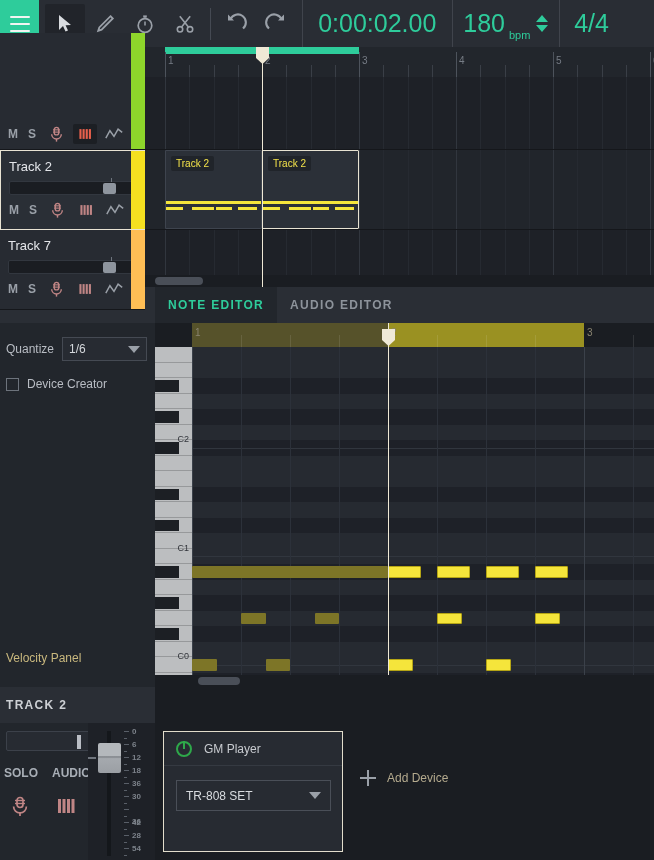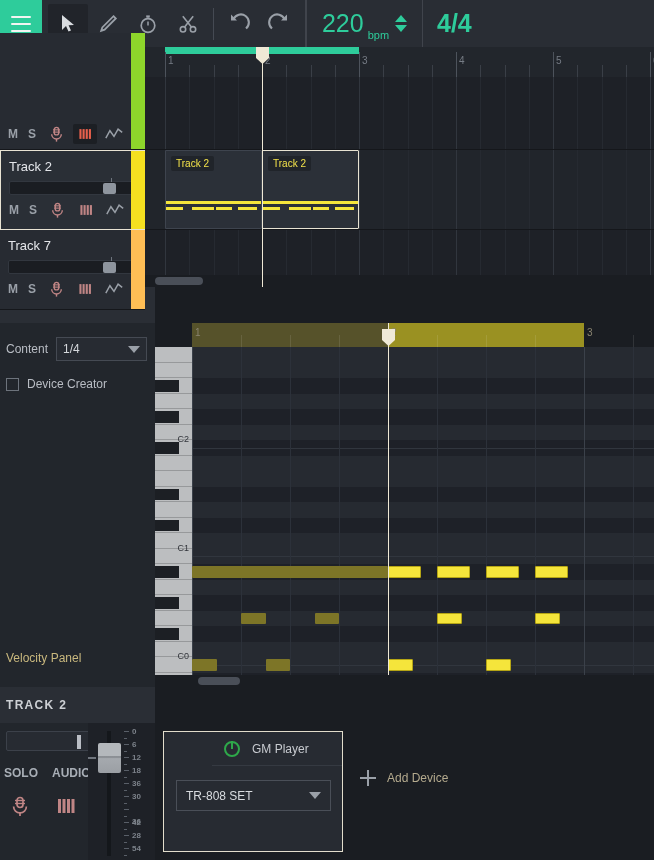--- a/index.html
+++ b/index.html
@@ -35,21 +35,21 @@
     color: #2ecc9b; font-size: 25px; letter-spacing: 0px;
     font-family: "Liberation Sans", sans-serif;
   }
   .readout.time { width: 160px; }
   .readout.tempo { width: 115px; gap: 4px; }
   .readout .bpm-unit { font-size: 11px; color: #2ecc9b; align-self: flex-end; padding-bottom: 6px; }
   .spin { display: flex; flex-direction: column; gap: 3px; margin-left: 2px; }
   .spin i { width: 0; height: 0; border-left: 6px solid transparent; border-right: 6px solid transparent; }
   .spin .up { border-bottom: 7px solid #2ecc9b; }
   .spin .dn { border-top: 7px solid #2ecc9b; }
-  .readout.sig { width: 100px; justify-content: flex-start; padding-left: 14px; overflow: hidden; font-weight: bold; }
+  .readout.sig { width: 100px; justify-content: flex-start; padding-left: 14px; overflow: hidden; }
 
   
   .arrange { position: absolute; left: 0; top: 47px; width: 654px; height: 240px; }
   .track-headers {
     position: absolute; left: 0; top: 0; width: 145px; height: 240px;
     background: #22262c; z-index: 3;
   }
   .th-spacer { height: 30px; background: #22262c; }
   .track-head { position: relative; background: #272b32; border-bottom: 1px solid #15171b; }
   .track-head.selected { background: #2a2f36; border: 1px solid #e8e3d3; border-right: none; }
@@ -169,21 +169,21 @@
   .fader-mark { position: absolute; left: 0; top: 34px; width: 8px; height: 2px; background: #6e747c; }
   .scale { position: absolute; left: 36px; top: 4px; bottom: 0; width: 30px; }
   .sc-tick { position: absolute; left: 0; width: 5px; height: 1px; background: #595f68; }
   .sc-num { position: absolute; left: 8px; font-size: 8px; font-weight: bold; color: #7d838b; }
   .device-chain { position: absolute; left: 155px; top: 0; width: 499px; height: 173px; background: #1a1d22; }
   .dc-head { height: 36px; background: #2a2e35; display: flex; align-items: center; padding-left: 6px; }
   .device {
     position: absolute; left: 8px; top: 44px; width: 180px; height: 121px;
     background: #272b32; border: 1px solid #e2ddcc;
   }
-  .dev-title { height: 34px; display: flex; align-items: center; gap: 12px; padding-left: 12px; border-bottom: 1px solid #353a42; margin-left: 48px; }
+  .dev-title { height: 34px; display: flex; align-items: center; gap: 12px; padding-left: 12px; border-bottom: 1px solid #353a42; }
   .pwr {
     width: 16px; height: 16px; border-radius: 50%; border: 2px solid #2ea84a;
     position: relative;
   }
   .pwr::after { content: ""; position: absolute; left: 5px; top: -2px; width: 2px; height: 8px; background: #2ea84a; }
   .dev-name { font-size: 12px; color: #c8cbd0; }
   .preset {
     position: absolute; left: 12px; top: 48px; width: 155px; height: 31px;
     border: 1px solid #4a4f58; background: #272b32;
     display: flex; align-items: center; justify-content: space-between; padding: 0 9px;
@@ -245,23 +245,24 @@
       </div>
       <div class="tool-btn">
         <svg width="24" height="22" viewBox="0 0 24 22">
           <path d="M5 15.5 A8 8 0 1 1 17.5 6.2" fill="none" stroke="#9aa0a8" stroke-width="2.1"></path>
           <path d="M20 1.6 L20 7.6 L14 7.6 Z" fill="#9aa0a8"></path>
         </svg>
       </div>
     </div>
 
     <div class="transport-sep"></div>
+    <div class="readout time">0:00:02.00</div>
     <div class="transport-sep"></div>
     <div class="readout tempo">
-      <span>220</span>
+      <span>180</span>
       <span class="bpm-unit">bpm</span>
       <span class="spin">
         <i class="up"></i>
         <i class="dn"></i>
       </span>
     </div>
     <div class="transport-sep"></div>
     <div class="readout sig">4/4</div>
   </div>
 
@@ -492,34 +493,38 @@
       <div class="hscroll-thumb" style="left:10px; width:48px;"></div>
     </div>
   </div>
 
   <div class="editor">
     <div class="content-editor">
       <div class="ce-head">
         <span class="panel-title">Content Editor</span>
       </div>
       <div class="ce-row">
-        <span class="ce-lbl">Content</span>
+        <span class="ce-lbl">Quantize</span>
         <div class="ce-select">
-          <span>1/4</span>
+          <span>1/6</span>
           <span class="caret"></span>
         </div>
       </div>
       <div class="ce-check">
         <span class="cbox"></span>
         <span class="ce-lbl">Device Creator</span>
       </div>
       <div class="velocity-panel">Velocity Panel</div>
     </div>
 
     <div class="note-editor">
+      <div class="ne-tabs" id="ne-tabs">
+          <div class="ne-tab active">NOTE EDITOR</div>
+          <div class="ne-tab">AUDIO EDITOR</div>
+        </div>
       <div class="ne-ruler" id="ne-ruler">
           <div class="ne-clipspan" style="left: 37px; width: 196px; background: rgb(86, 82, 42);"></div>
           <div class="ne-clipspan" style="left: 233px; width: 196px; background: rgb(154, 145, 34);"></div>
           <div class="ne-bar-num" style="left: 37px;">1</div>
           <div class="ne-tick" style="left: 86px;"></div>
           <div class="ne-tick" style="left: 135px;"></div>
           <div class="ne-tick" style="left: 184px;"></div>
           <div class="ne-bar-num" style="left: 233px;">2</div>
           <div class="ne-tick" style="left: 282px;"></div>
           <div class="ne-tick" style="left: 331px;"></div>

